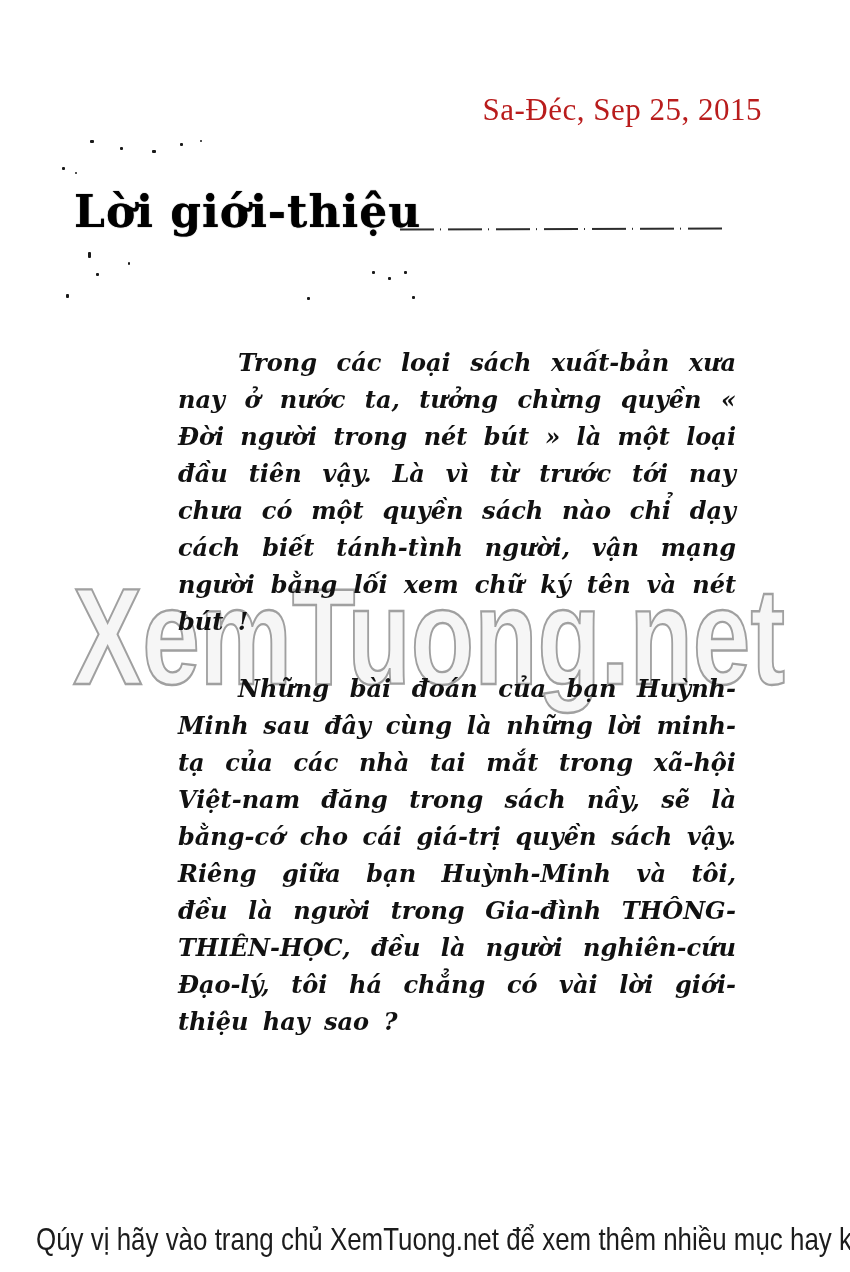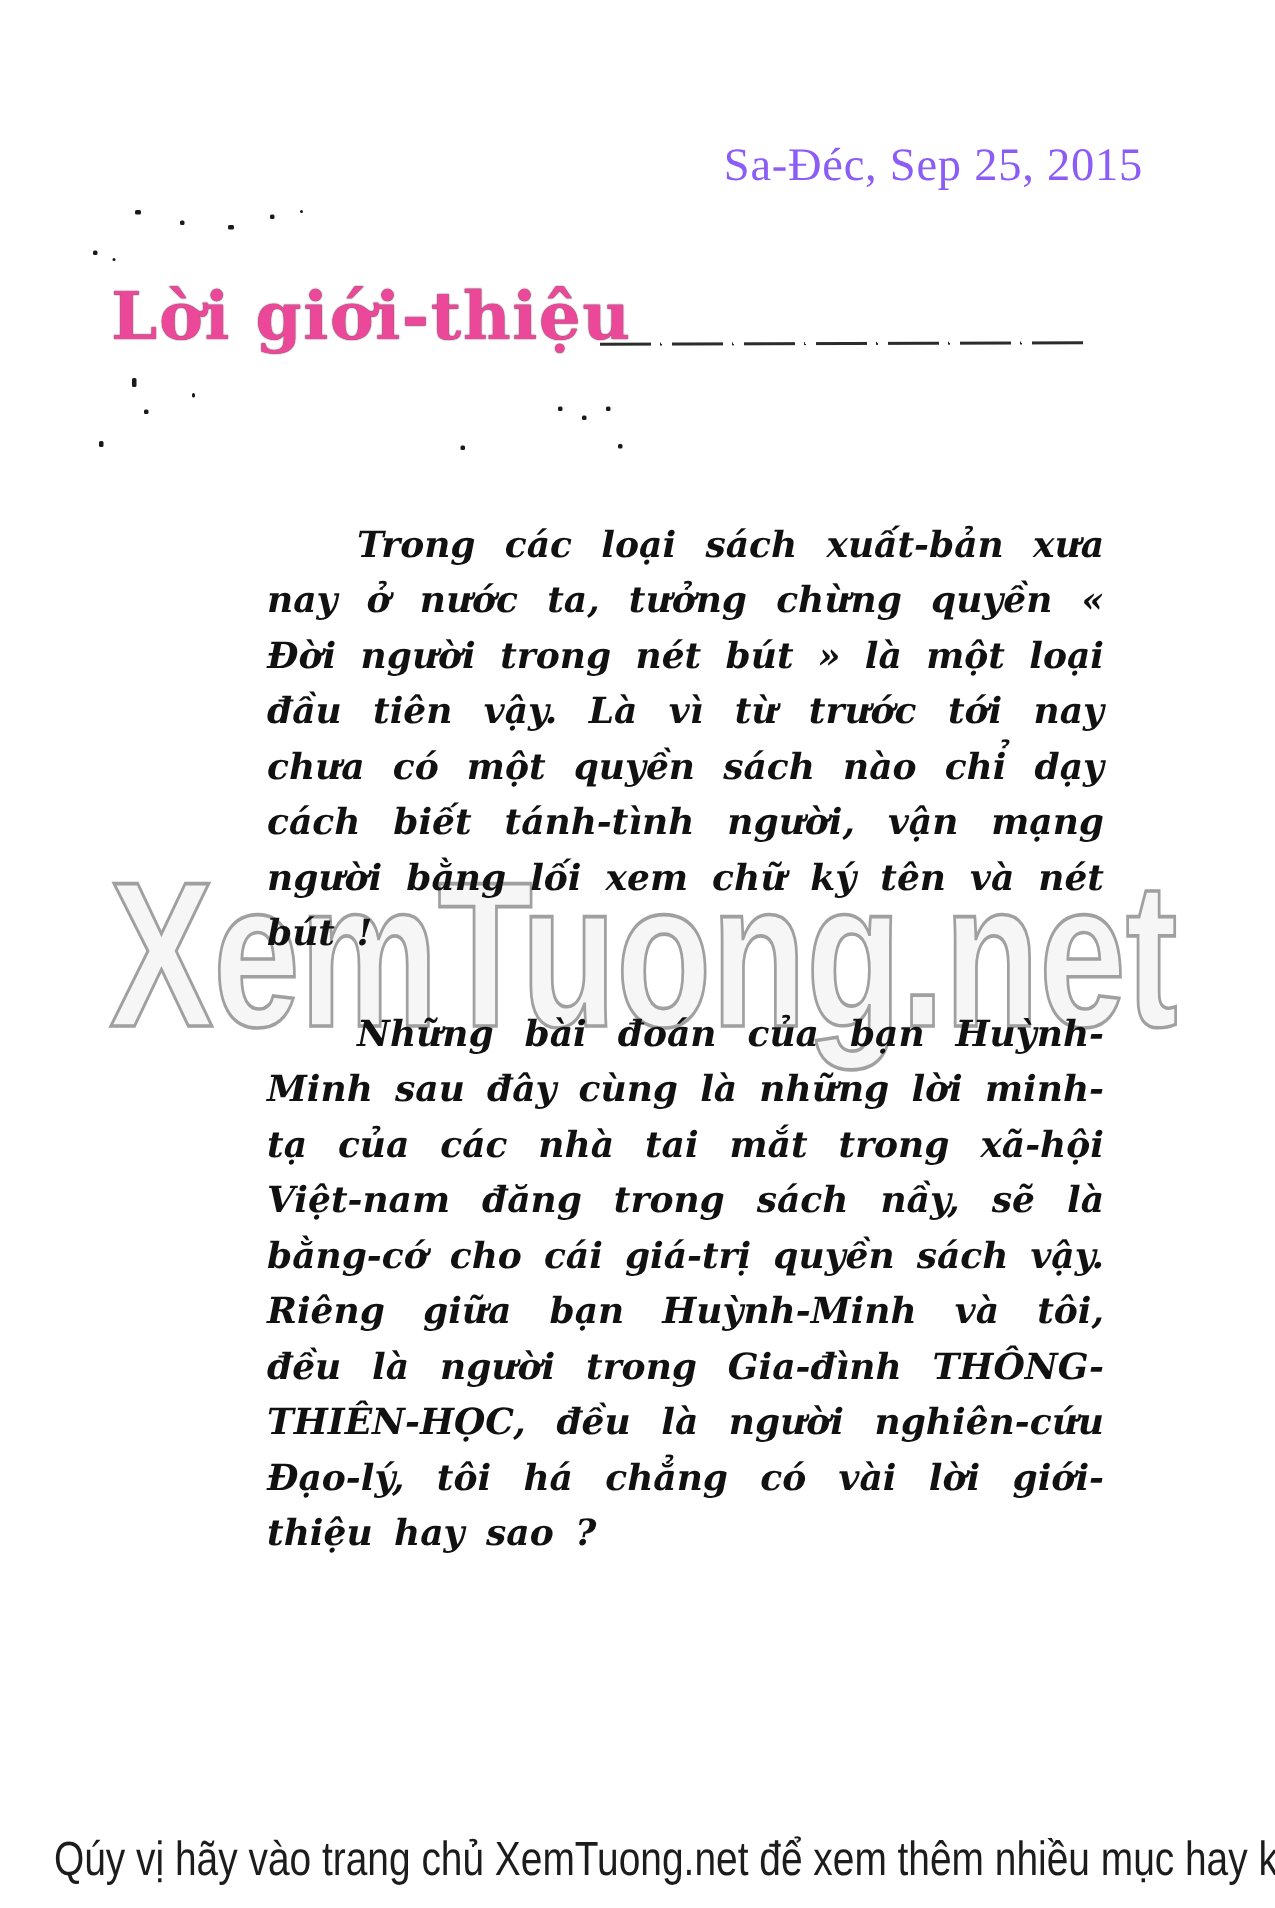--- a/index.html
+++ b/index.html
@@ -11,31 +11,31 @@
     font-family:"Liberation Serif", serif;
     color:#161616;
   }
   
   .date-line{
     position:absolute;
     top:92px;right:88px;
     font-family:"Liberation Serif", serif;
     font-size:31px;
     letter-spacing:0.5px;
-    color:#8b5cf6;
+    color:#b91c1c;
   }
   
   .page-title{
     position:absolute;
     left:74px;top:186px;
     font-family:"DejaVu Serif", serif;
     font-weight:700;
     font-size:44px;
     letter-spacing:1px;
-    color:#ec4899;
+    color:#000000;
     text-shadow:0 0 1px #222;
   }
   .title-rule{
     position:absolute;
     left:400px;top:228px;
     width:323px;height:2px;
     background:repeating-linear-gradient(90deg,
       #2c2c2c 0px,#2c2c2c 34px,
       rgba(44,44,44,0) 34px,rgba(44,44,44,0) 40px,
       #2c2c2c 40px,#2c2c2c 41px,

